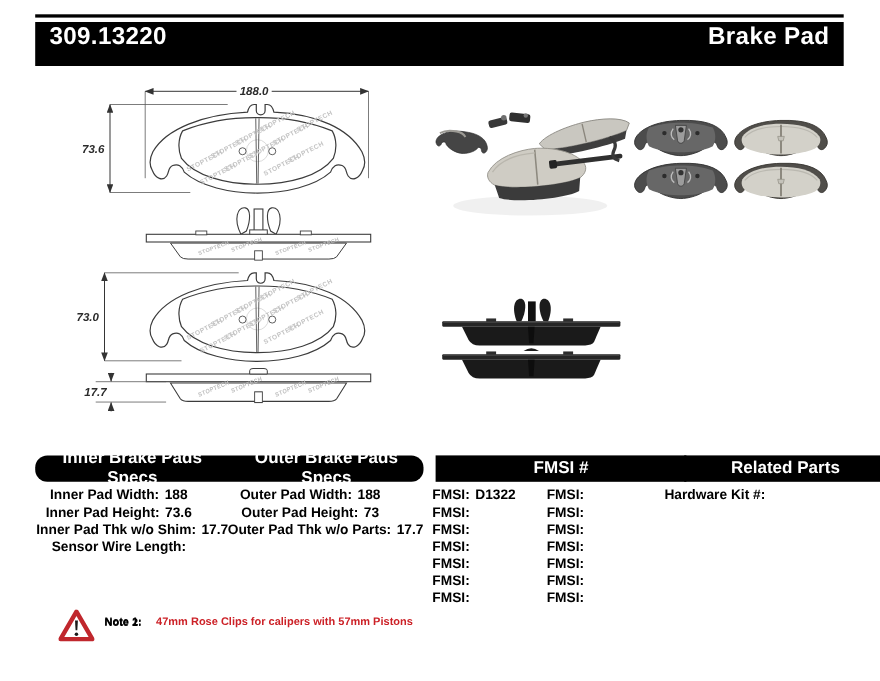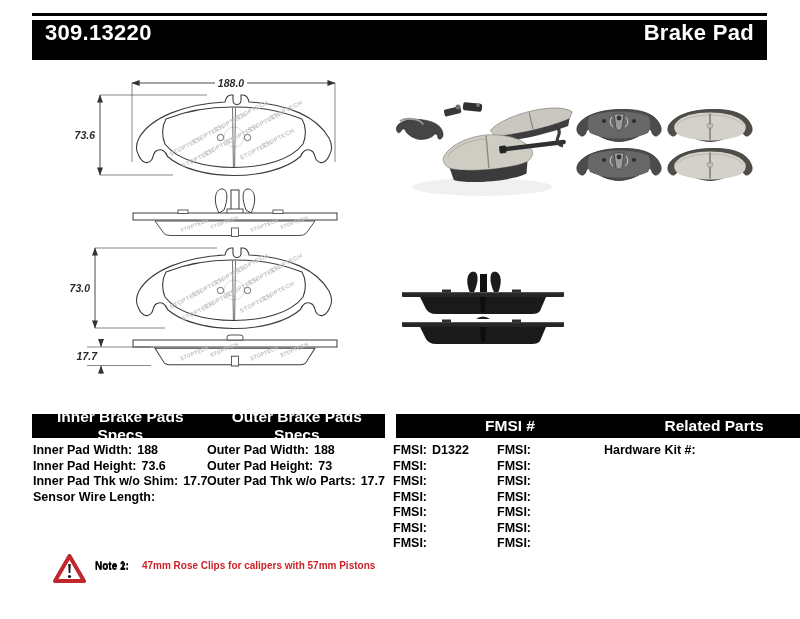--- a/index.html
+++ b/index.html
@@ -15,25 +15,25 @@
     left:32px;top:20px;width:735px;height:40px;background:#000;color:#fff;
     display:flex;justify-content:space-between;
     padding:0 13px;box-sizing:border-box;font-size:22px;letter-spacing:.3px;
   }
   
   .th{
     background:#000;color:#fff;height:24px;top:414px;
     display:flex;align-items:center;justify-content:center;
     font-size:15.5px;
   }
-  .th-split{justify-content:space-around;}
+  .th-split{justify-content:space-around;border-radius:11px;}
   .th-split span{flex:1;text-align:center;}
   .spec-col{top:443px;font-size:12.5px;line-height:15.5px;}
   .spec-col .row{white-space:nowrap;}
-  .col-right .row{text-align:left;}
+  .col-right .row{text-align:center;}
   .col-left .row{text-align:left;}
   .val{margin-left:5px;}
   .val:empty{margin-left:0;}
   
   .note-line{font-size:10px;line-height:17px;white-space:nowrap;}
   .note-red{color:#cc2127;margin-left:13px;}
   svg{display:block;}
   svg text{font-family:"Liberation Sans",sans-serif;}
   .dimtxt{font-size:10.5px;font-weight:bold;font-style:italic;fill:#2b2b2b;}
   .wm{font-size:6px;font-weight:bold;fill:#c3c3c3;letter-spacing:.4px;}

